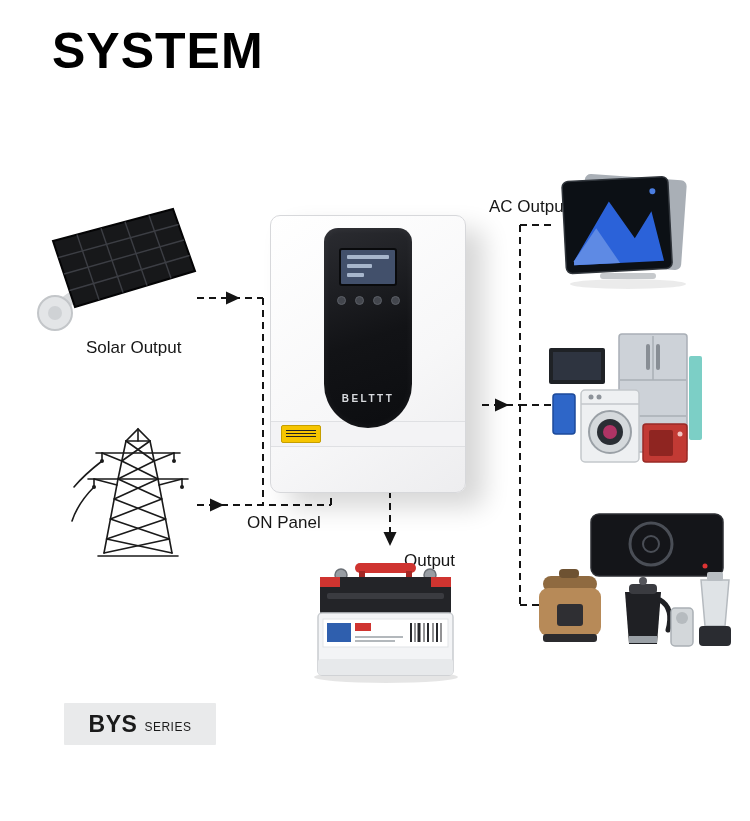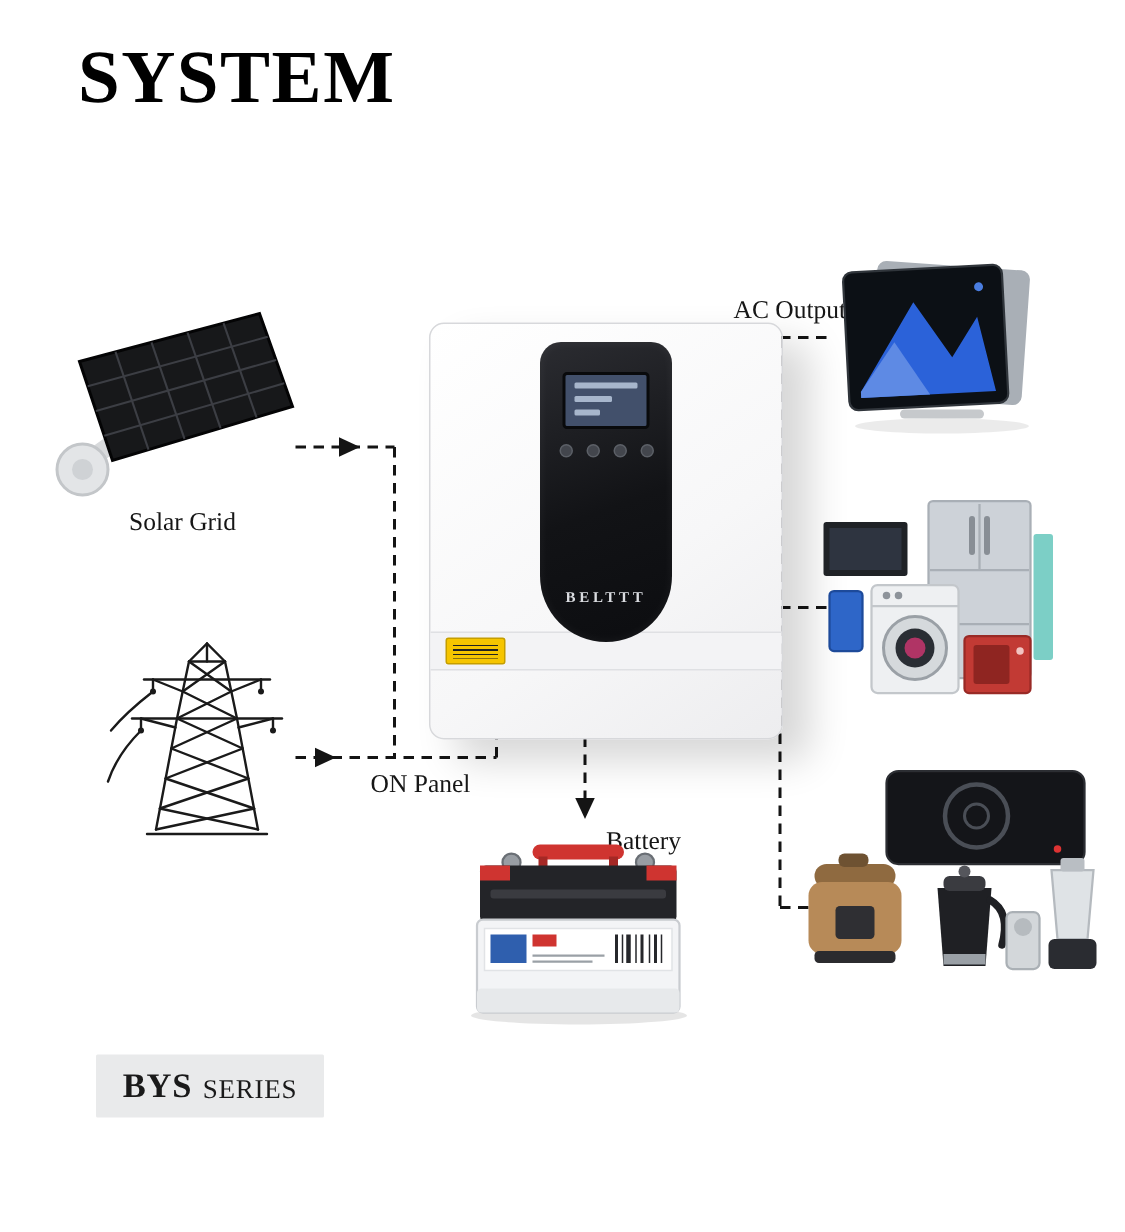--- a/index.html
+++ b/index.html
@@ -1,28 +1,28 @@
 <!DOCTYPE html>
 <html><head>
 <meta charset="utf-8">
 <style>
   html,body{margin:0;padding:0;background:#ffffff;}
   .canvas{position:relative;width:750px;height:821px;background:#ffffff;overflow:hidden;
-          font-family:Liberation Serif, serif;}
+          font-family:Liberation Sans, sans-serif;}
   .page-title{position:absolute;left:52px;top:22px;margin:0;font-size:50px;font-weight:900;
               letter-spacing:1px;line-height:1.17;color:#000;}
   .page-title span{display:block;}
   .label{position:absolute;font-size:17px;color:#161616;}
   .illus{position:absolute;}
   .connectors{position:absolute;left:0;top:0;pointer-events:none;}
 
-  .inverter{position:absolute;left:286px;top:215px;width:194px;height:276px;
+  .inverter{position:absolute;left:270px;top:215px;width:194px;height:276px;
             background:linear-gradient(145deg,#ffffff 0%,#f7f7f8 60%,#ededef 100%);
             border:1px solid #d7d8db;border-radius:10px;
-            box-shadow:18px 14px 26px rgba(0,0,0,0.16);padding-left:40px;}
+            box-shadow:18px 14px 26px rgba(0,0,0,0.16);}
   .inv-groove{position:absolute;left:0;right:0;top:205px;height:24px;z-index:1;
               border-top:1px solid #dfe0e3;border-bottom:1px solid #dfe0e3;background:#f3f3f5;}
   .inv-dark{position:absolute;left:50%;top:12px;transform:translateX(-50%);width:88px;height:200px;
             background:linear-gradient(160deg,#2b2c31 0%,#121316 55%,#0c0d10 100%);
             border-radius:14px 14px 44px 44px;z-index:2;box-shadow:inset 0 0 8px rgba(255,255,255,0.06);}
   .inv-lcd{width:58px;height:38px;margin:20px auto 0;background:#42506b;border:2px solid #090a0c;
            border-radius:3px;padding:5px 6px;box-sizing:border-box;}
   .inv-lcd .seg{height:4px;background:#a7b6cc;margin-bottom:5px;border-radius:1px;}
   .inv-lcd .seg.short{width:60%;}
   .inv-buttons{display:flex;justify-content:center;gap:9px;margin-top:10px;}
@@ -31,21 +31,21 @@
              font-size:10px;font-weight:bold;letter-spacing:2.5px;}
   .inv-caution{position:absolute;left:10px;top:209px;width:38px;height:16px;background:#f6c500;
                border:1px solid #c59e00;border-radius:2px;z-index:3;
                display:flex;align-items:center;justify-content:center;}
   .inv-caution .stripes{width:78%;height:9px;
                background:repeating-linear-gradient(180deg,#222 0 1px,transparent 1px 3px);}
 
   .badge{position:absolute;left:64px;top:703px;width:152px;height:42px;background:#e9eaeb;
          border-radius:1px;display:flex;align-items:center;justify-content:center;gap:7px;color:#1a1a1a;}
   .badge .b-bold{font-size:23px;font-weight:800;letter-spacing:0.5px;}
-  .badge .b-small{font-size:18px;margin-top:5px;letter-spacing:0.5px;}
+  .badge .b-small{font-size:12px;margin-top:5px;letter-spacing:0.5px;}
 </style>
 </head>
 <body>
 
 <div class="canvas">
 
   <h1 class="page-title">
     <span>SYSTEM</span>
   </h1>
 
@@ -79,21 +79,21 @@
     <g stroke="#3c3e44" stroke-width="1.4">
       <line x1="33.5" y1="54.5" x2="153.5" y2="21.5"></line>
       <line x1="39" y1="71" x2="159" y2="37"></line>
       <line x1="44.5" y1="87.5" x2="164.5" y2="52.5"></line>
       <line x1="52" y1="31.6" x2="74" y2="96.8"></line>
       <line x1="76" y1="25.2" x2="98" y2="89.6"></line>
       <line x1="100" y1="18.8" x2="122" y2="82.4"></line>
       <line x1="124" y1="12.4" x2="146" y2="75.2"></line>
     </g>
   </svg>
-  <div class="label" style="left:86px;top:338px">Solar Grid</div>
+  <div class="label" style="left:86px;top:338px">Solar Output</div>
 
   <div class="inverter">
     <div class="inv-groove"></div>
     <div class="inv-caution">
       <div class="stripes"></div>
     </div>
     <div class="inv-dark">
       <div class="inv-lcd">
         <div class="seg"></div>
         <div class="seg short"></div>
@@ -202,21 +202,21 @@
     </g>
     <g fill="#1a1a1a">
       <circle cx="26" cy="64" r="2"></circle>
       <circle cx="114" cy="64" r="2"></circle>
       <circle cx="34" cy="38" r="2"></circle>
       <circle cx="106" cy="38" r="2"></circle>
     </g>
   </svg>
   <div class="label" style="left:247px;top:513px">ON Panel</div>
 
-  <div class="label" style="left:404px;top:551px">Battery</div>
+  <div class="label" style="left:404px;top:551px">Output</div>
   <svg class="illus" style="left:303px;top:553px" width="165" height="132" viewBox="0 0 165 132">
     <ellipse cx="83" cy="124" rx="72" ry="6" fill="rgba(0,0,0,0.10)"></ellipse>
     <circle cx="38" cy="22" r="6" fill="#989da3" stroke="#6a6f75" stroke-width="1.5"></circle>
     <circle cx="127" cy="22" r="6" fill="#989da3" stroke="#6a6f75" stroke-width="1.5"></circle>
     <rect x="52" y="10" width="61" height="10" rx="5" fill="#cf3430"></rect>
     <rect x="56" y="18" width="6" height="10" fill="#a52825"></rect>
     <rect x="103" y="18" width="6" height="10" fill="#a52825"></rect>
     <rect x="17" y="24" width="131" height="38" rx="4" fill="#232428"></rect>
     <rect x="17" y="24" width="20" height="10" fill="#cf3430"></rect>
     <rect x="128" y="24" width="20" height="10" fill="#cf3430"></rect>

